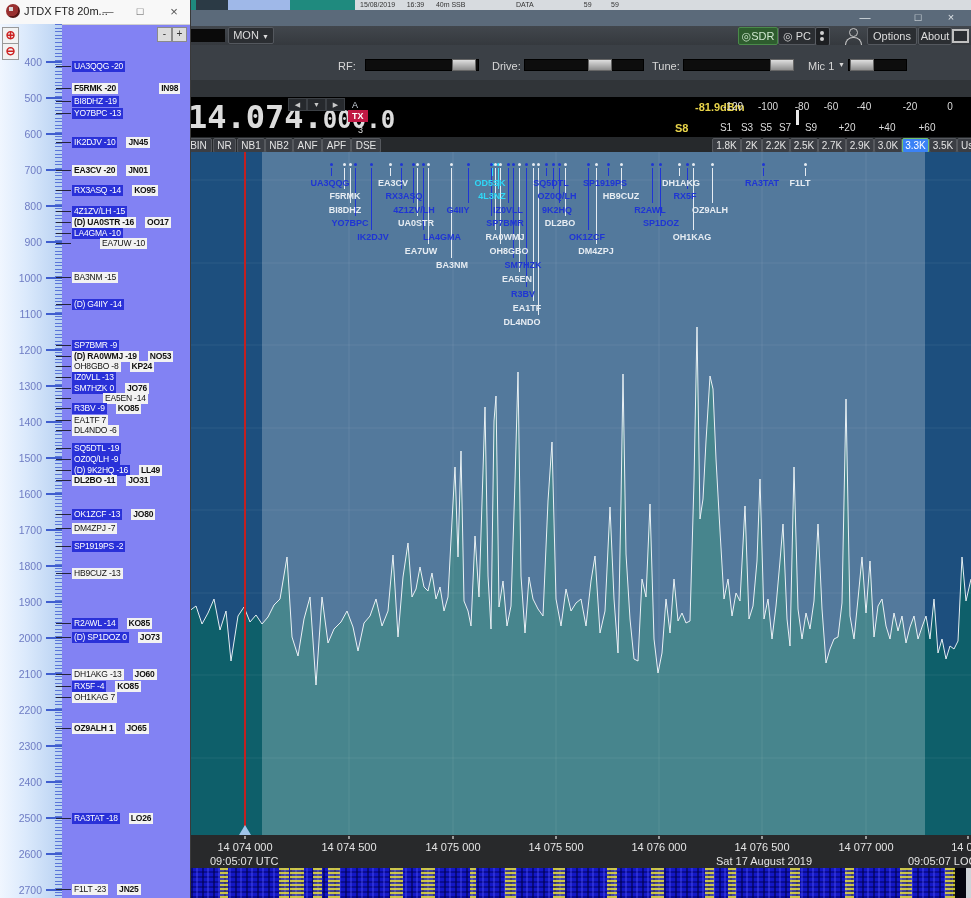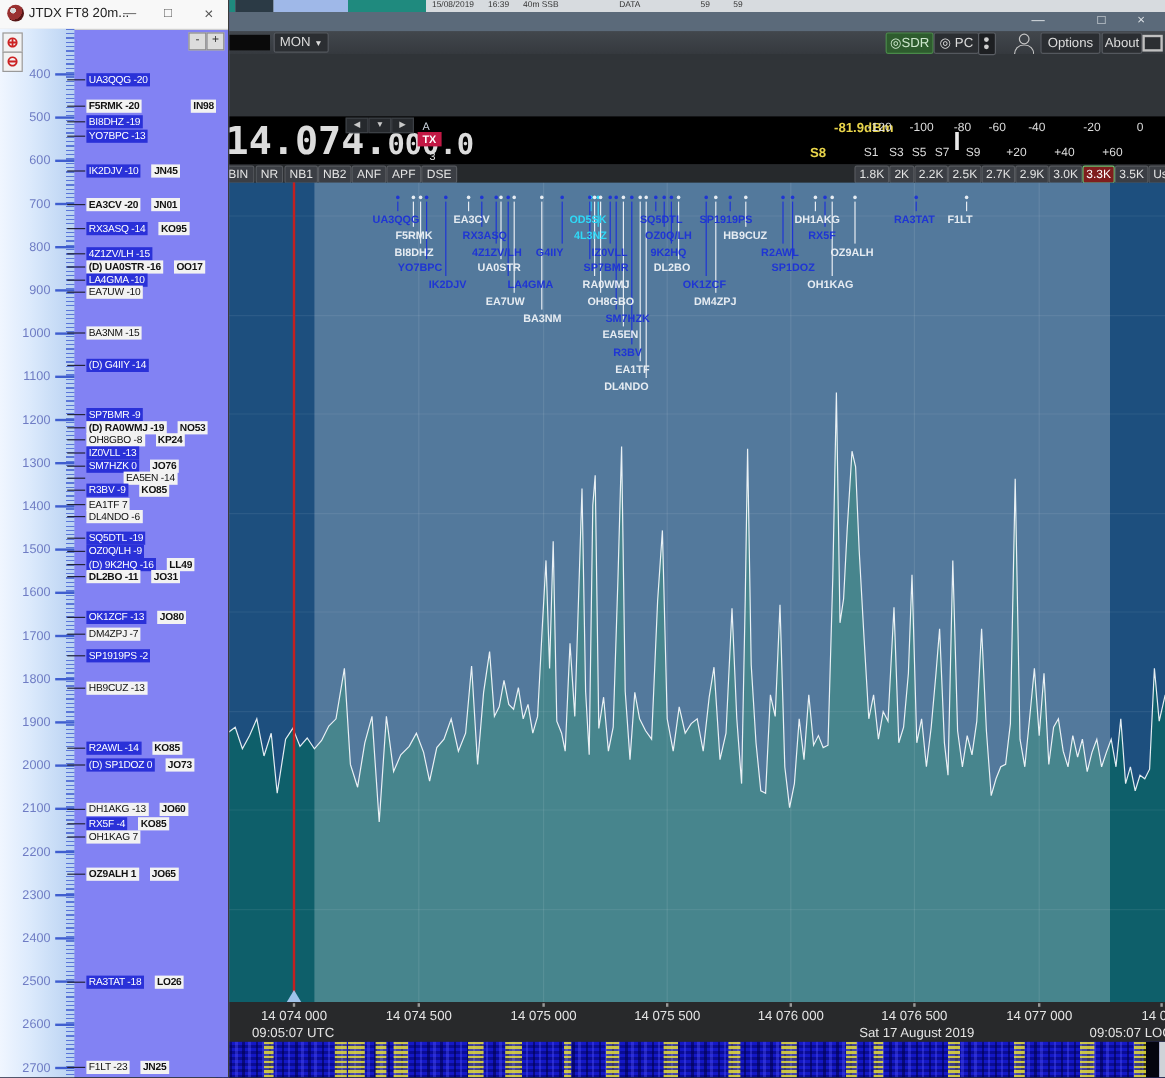--- a/index.html
+++ b/index.html
@@ -27,21 +27,21 @@
   .band-btn.active{background:linear-gradient(#6cb6f2,#1a6fc0);color:#fff;}
   #freq-row{left:180px;top:97px;width:791px;height:40px;background:#000;}
   #vfo-digits{position:absolute;left:8px;top:1px;color:#dcdcdc;font-family:"DejaVu Sans Mono",monospace;font-weight:700;}
   #vfo-main{font-size:32px;letter-spacing:0px;}
   #vfo-sub{font-size:24px;letter-spacing:0px;}
   .vfo-arrow{position:absolute;top:1px;width:17px;height:11px;background:#26292d;border:1px solid #3c4045;
              color:#c8c8c8;font-size:7px;text-align:center;line-height:11px;}
   #dsp-row{left:180px;top:137px;width:791px;height:15px;background:#26292c;}
   .dsp-btn{position:absolute;top:1px;height:13px;background:#3b3e44;border:1px solid #56595e;border-radius:2px;
            color:#e4e4e4;font-size:10px;text-align:center;line-height:13px;}
-  .dsp-btn.active{background:#7f1d1d;border-color:#6fc06f;color:#fff;}
+  .dsp-btn.active{background:#3b82f6;border-color:#6fc06f;color:#fff;}
   .meter-txt{position:absolute;color:#dcdcdc;font-size:10px;transform:translateX(-50%);}
   .meter-yellow{color:#e8d44a;font-size:11px;font-weight:700;}
   
   #spectrum-svg{left:180px;top:152px;}
   .flag-label{position:absolute;transform:translateX(-50%);font-size:9px;font-weight:700;white-space:nowrap;z-index:12;}
   .flag-pole{position:absolute;width:1px;z-index:11;}
   .flag-dot{position:absolute;width:3px;height:3px;border-radius:50%;z-index:11;}
   #red-marker{left:244px;top:152px;width:2px;height:683px;background:#c32020;z-index:13;}
   #marker-tri{left:239px;top:825px;width:0;height:0;border-left:6px solid transparent;
               border-right:6px solid transparent;border-bottom:10px solid #9fc4ea;z-index:14;}
@@ -130,20 +130,35 @@
       <i style="top:9px;"></i>
     </div>
   <div id="person-icon" class="abs">
       <div class="head"></div>
       <div class="body"></div>
     </div>
   <div class="tb-btn" style="left:867px;top:27px;width:48px;height:16px;line-height:16px;">Options</div>
   <div class="tb-btn" style="left:918px;top:27px;width:32px;height:16px;line-height:16px;">About</div>
   <div id="monitor-icon" class="abs"></div>
 
+  <div class="abs" id="sdr-sliderrow">
+      <div class="slider-label" style="left: 158px; top: 15px;">RF:</div>
+      <div class="slider-track" style="left: 185px; top: 14px; width: 112px;"></div>
+      <div class="slider-handle" style="left: 272px; top: 14px;"></div>
+      <div class="slider-label" style="left: 312px; top: 15px;">Drive:</div>
+      <div class="slider-track" style="left: 344px; top: 14px; width: 118px;"></div>
+      <div class="slider-handle" style="left: 408px; top: 14px;"></div>
+      <div class="slider-label" style="left: 472px; top: 15px;">Tune:</div>
+      <div class="slider-track" style="left: 503px; top: 14px; width: 107px;"></div>
+      <div class="slider-handle" style="left: 590px; top: 14px;"></div>
+      <div class="slider-label" style="left: 628px; top: 15px;">Mic 1</div>
+      <div class="slider-label" style="left: 658px; top: 16px; font-size: 7px;">▼</div>
+      <div class="slider-track" style="left: 668px; top: 14px; width: 57px;"></div>
+      <div class="slider-handle" style="left: 670px; top: 14px;"></div>
+    </div>
 
 
   <div class="abs" id="freq-row">
     <div id="vfo-digits">
       <span id="vfo-main">14.074.</span><span id="vfo-sub">000.0</span>
     </div>
     <div class="abs" style="left:172px;top:3px;color:#cdd6e0;font-size:9px;">A</div>
     <div class="abs" style="left:168px;top:13px;background:#c11844;color:#fff;font-size:9px;font-weight:700;padding:1px 4px;">TX</div>
     <div class="abs" style="left:178px;top:28px;color:#e0e0e0;font-size:9px;">3</div>
     <div id="vfo-arrows" class="abs" style="left:108px;top:0;">
@@ -488,21 +503,21 @@
         <div class="entry-stub" style="top: 222px;"></div>
         <div class="entry" style="top: 217px;">
           <div class="chip whiteb">(D) UA0STR -16</div>
           <div class="chip grid">OO17</div>
         </div>
         <div class="entry-stub" style="top: 233px;"></div>
         <div class="entry" style="top: 228px;">
           <div class="chip blue">LA4GMA -10</div>
         </div>
         <div class="entry-stub" style="top: 243px;"></div>
-        <div class="entry" style="top: 238px;">
+        <div class="entry" style="top: 238px; margin-left: 28px;">
           <div class="chip white">EA7UW -10</div>
         </div>
         <div class="entry-stub" style="top: 277px;"></div>
         <div class="entry" style="top: 272px;">
           <div class="chip white">BA3NM -15</div>
         </div>
         <div class="entry-stub" style="top: 304px;"></div>
         <div class="entry" style="top: 299px;">
           <div class="chip blue">(D) G4IIY -14</div>
         </div>

